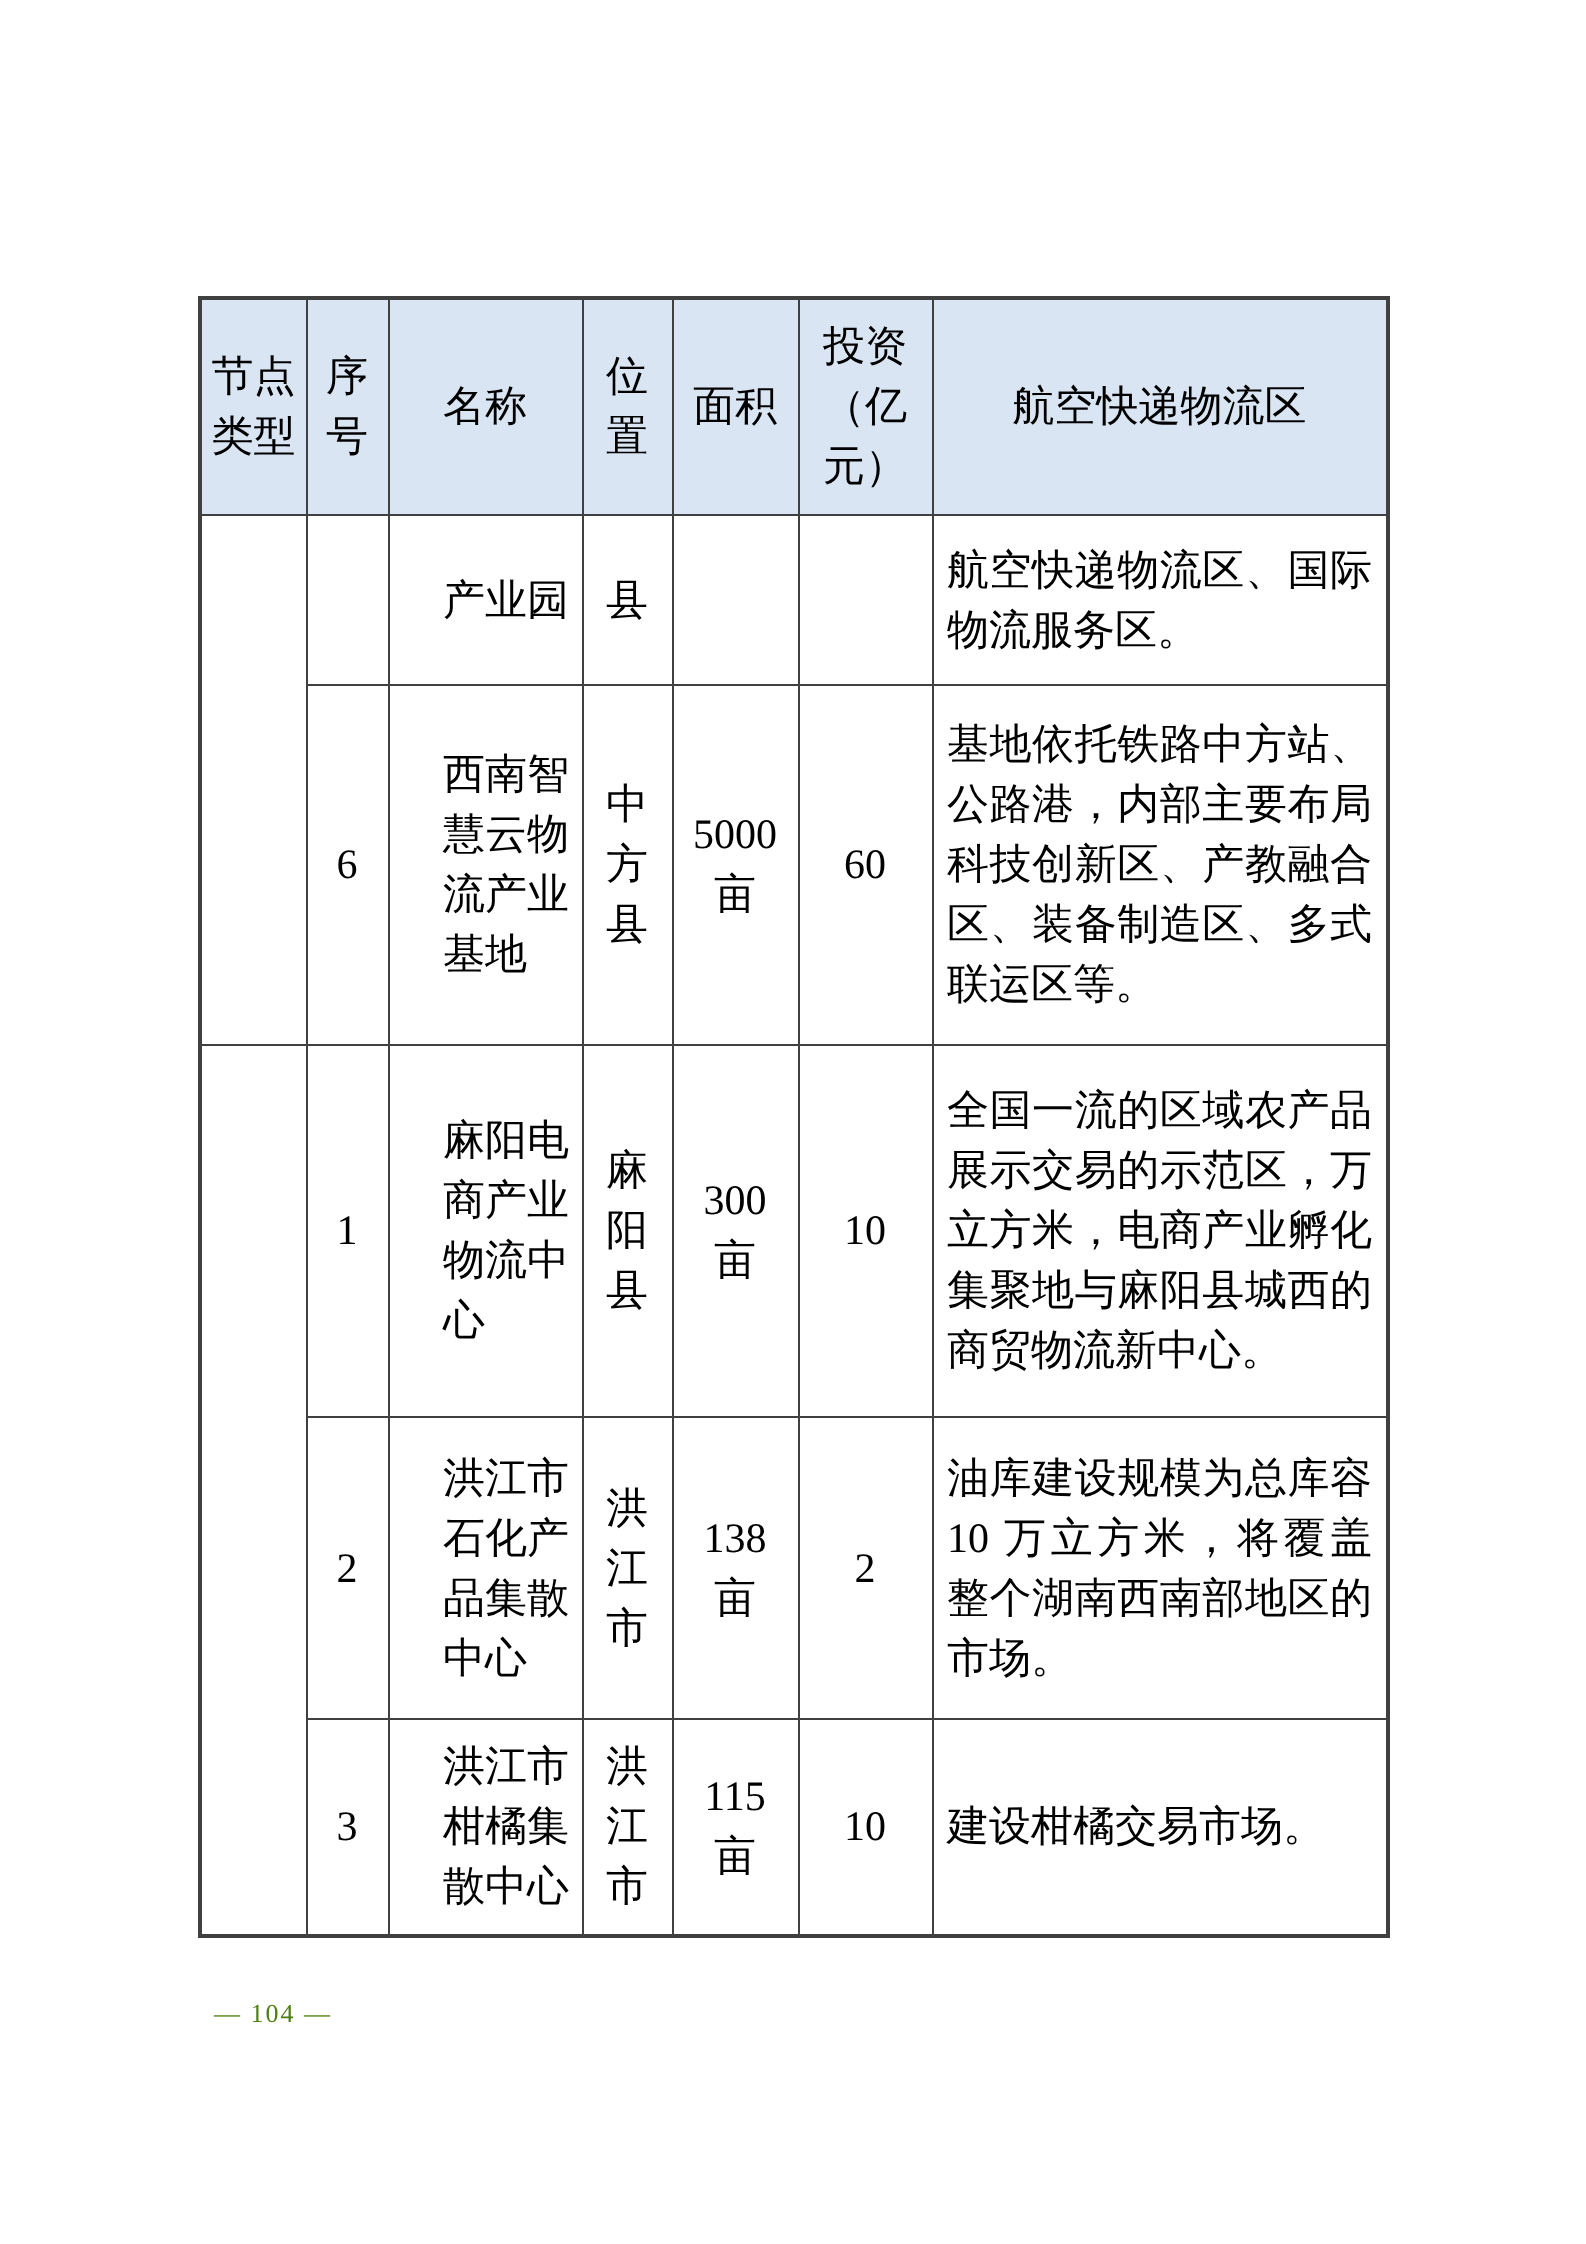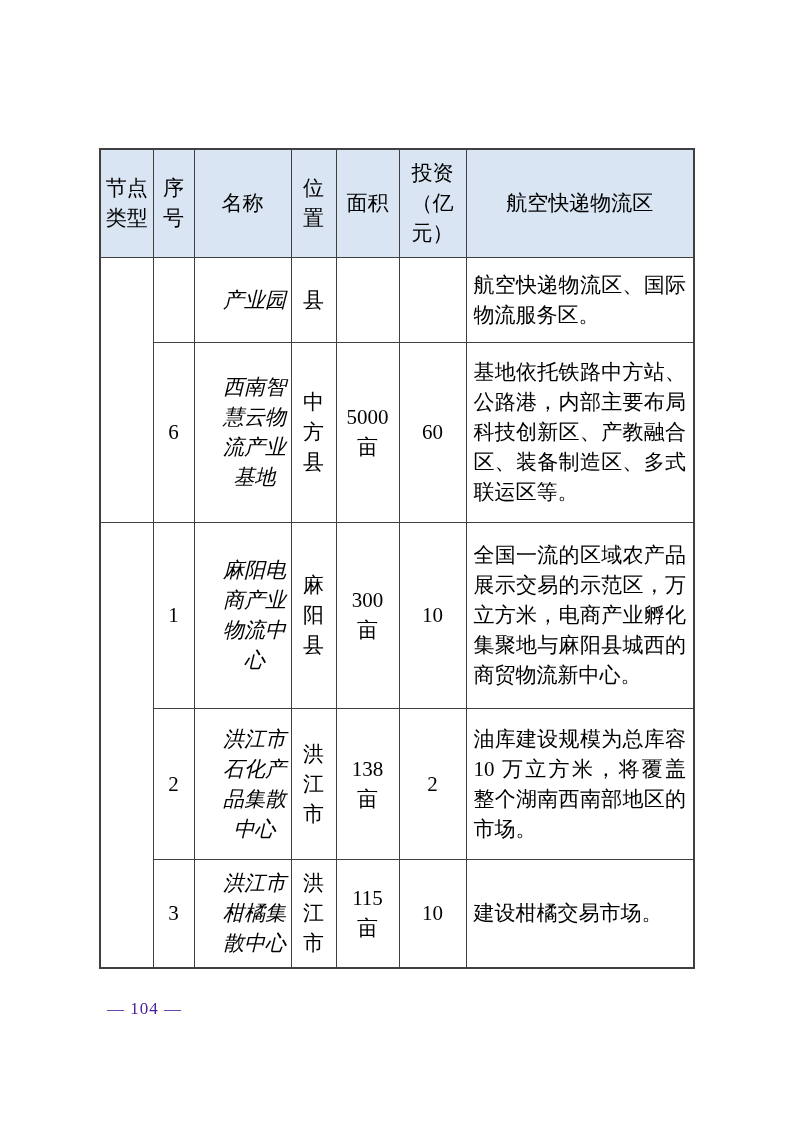--- a/index.html
+++ b/index.html
@@ -19,25 +19,25 @@
     white-space:pre-line;vertical-align:middle;text-align:center;
     padding:2px 3px;overflow:hidden;
   }
   .doc-table th{background:#d9e5f2;}
   tr.r-header{height:108px;}
   tr.r0{height:85px;}
   tr.r1{height:180px;}
   tr.r2{height:186px;}
   tr.r3{height:151px;}
   tr.r4{height:109px;}
-  td.name-cell{text-align:center;padding-left:27px;font-style:italic;}
+  td.name-cell{text-align:left;padding-left:27px;}
   td.func-cell{text-align:justify;padding:6px 7px;margin-left:16px;}
   .page-footer{
     position:absolute;left:107px;top:999px;
-    font-size:17px;letter-spacing:1px;color:#4c1d95;
+    font-size:13px;letter-spacing:1px;color:#4d7c0f;
   }
 </style>
 </head>
 <body>
 
 <div class="page">
 
   <table class="doc-table">
     <colgroup>
       <col style="width:53px">

